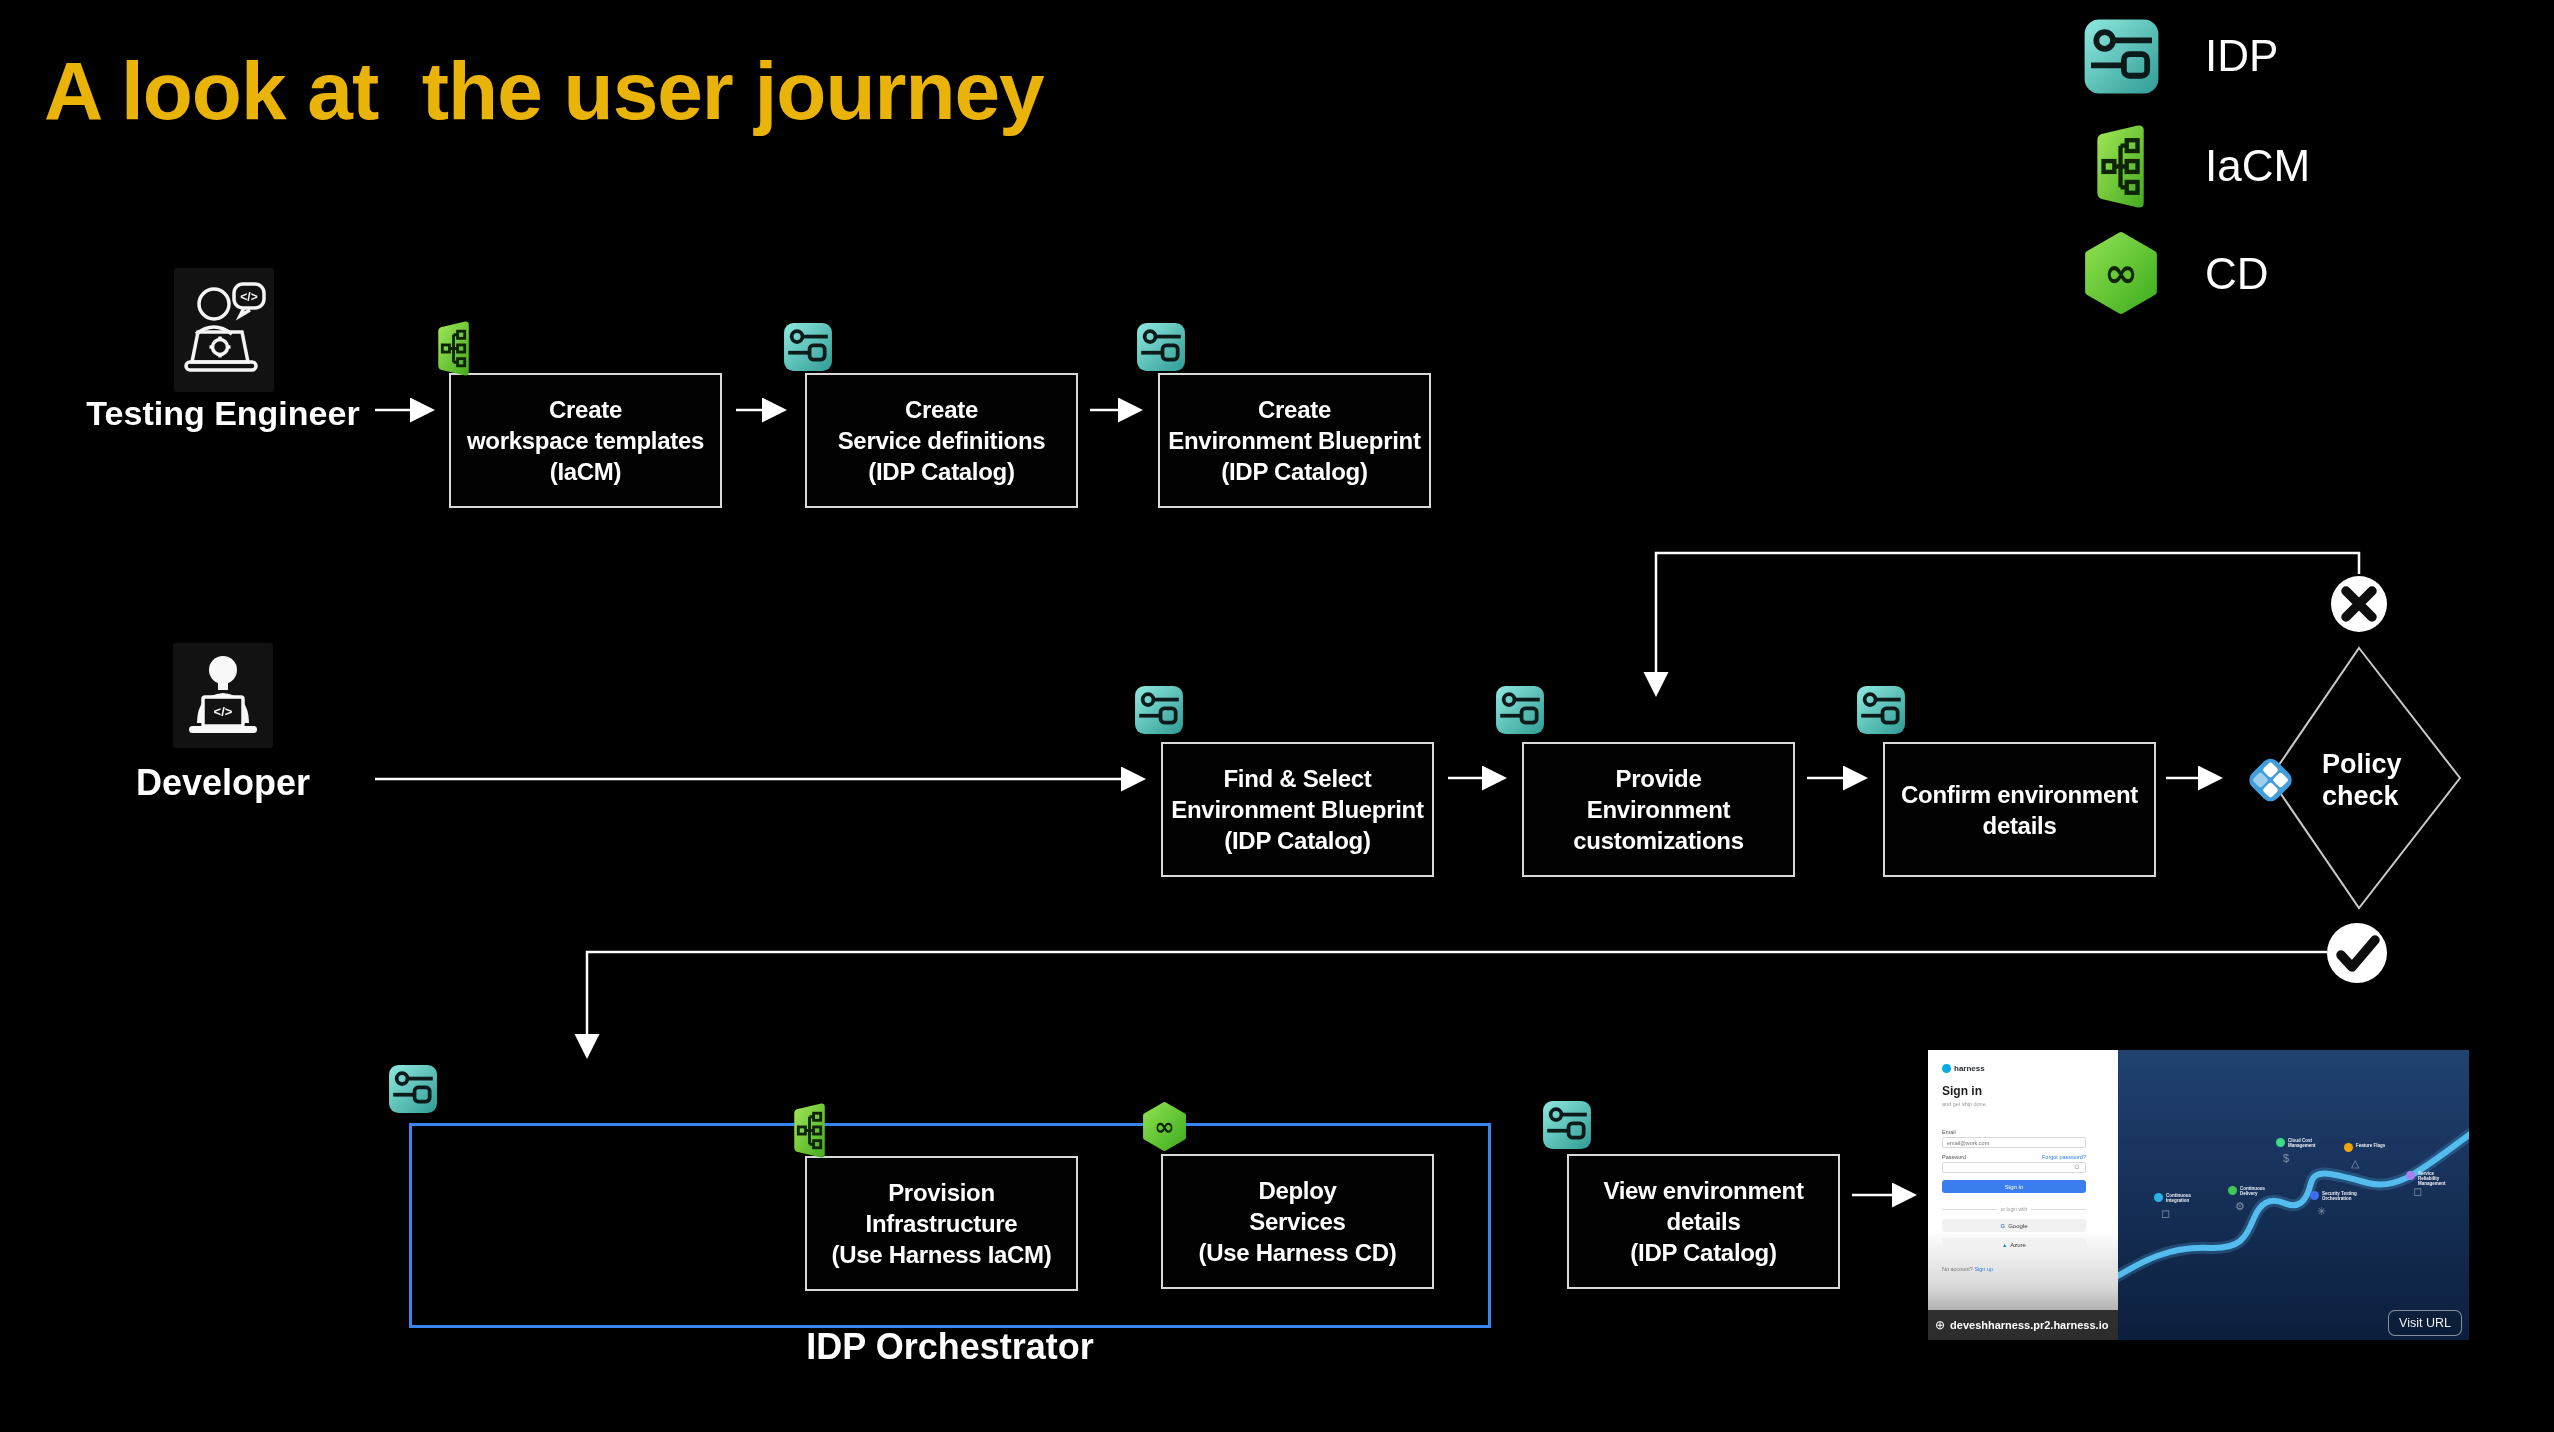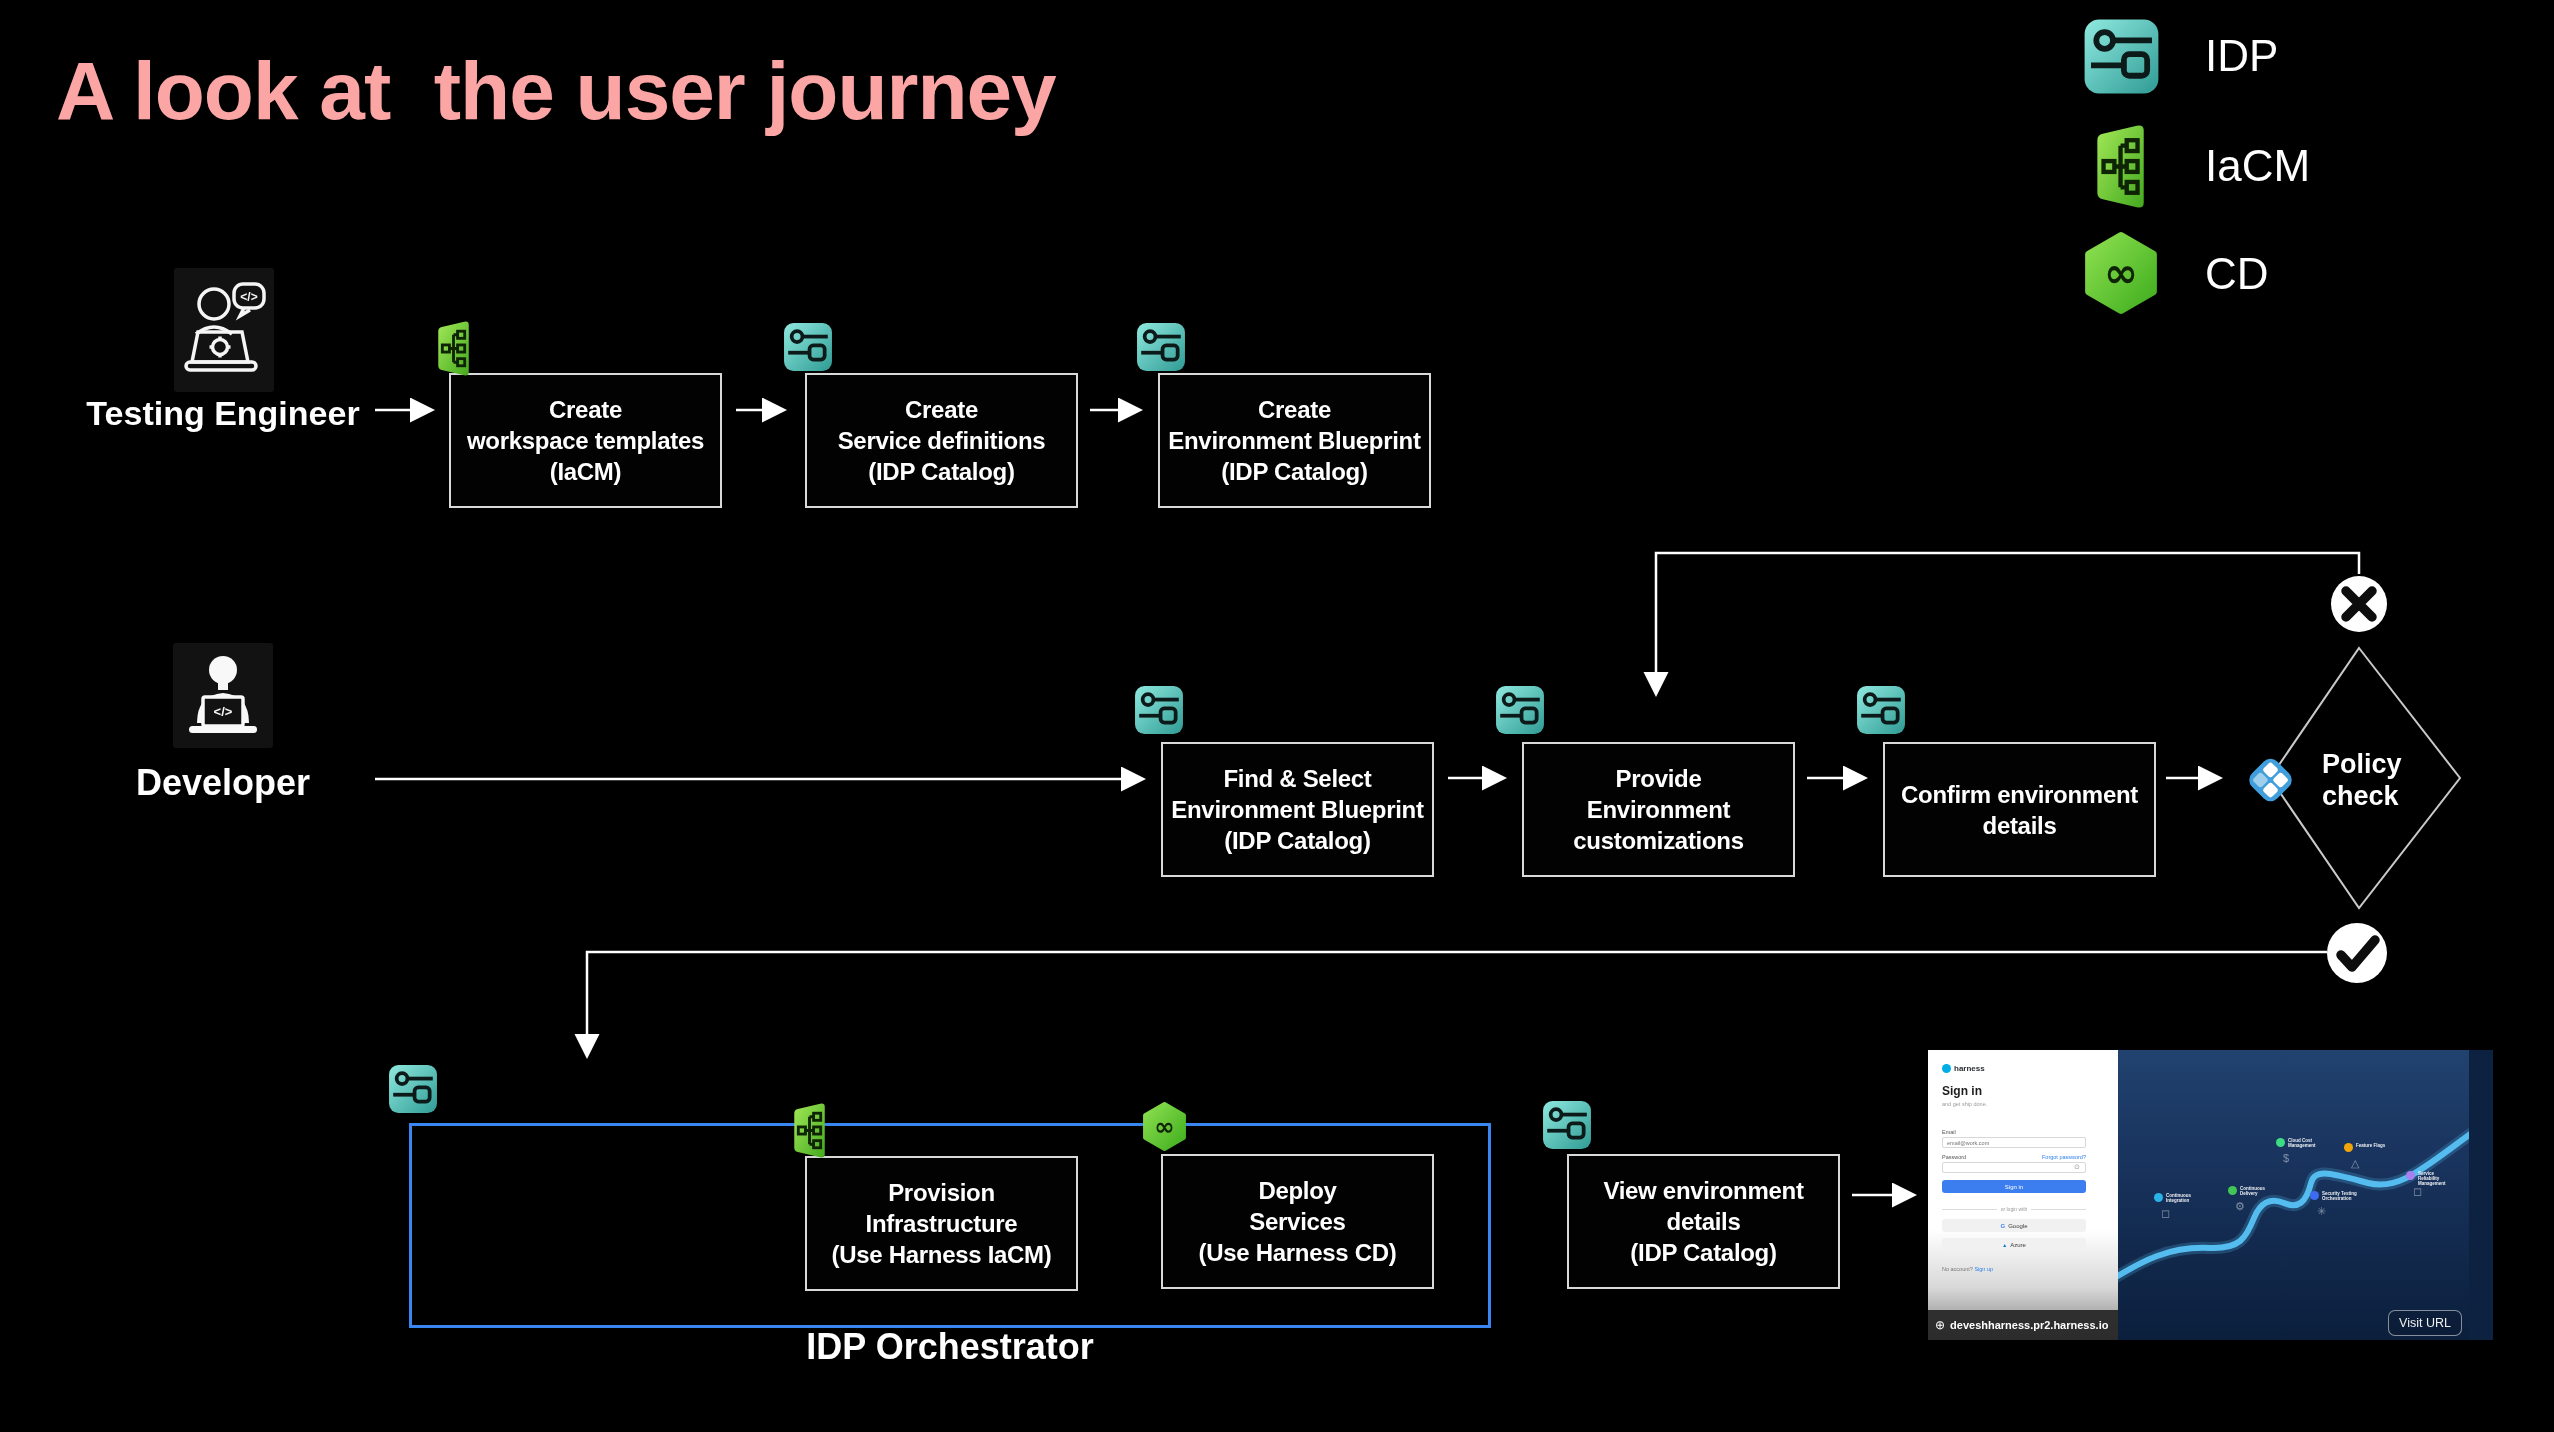--- a/index.html
+++ b/index.html
@@ -1,40 +1,40 @@
 <!DOCTYPE html>
 <html><head>
 <meta charset="utf-8">
 <style>
   html,body{margin:0;padding:0;background:#000;}
   .stage{position:relative;width:2554px;height:1432px;background:#000;overflow:hidden;
          font-family:"Liberation Sans",sans-serif;color:#fff;}
   .abs{position:absolute;}
   .title{left:44px;top:44px;font-size:82px;font-weight:bold;letter-spacing:-1px;
-         white-space:pre;color:#fca5a5;margin-left:12px;}
+         white-space:pre;color:#eab308;}
   
   .legend-label{font-size:44px;color:#fff;line-height:1;}
   
   .actor-label{font-size:34px;font-weight:bold;text-align:center;width:360px;}
   
   .node{width:273px;height:135px;border:2px solid #d9d9d9;background:#020202;
         box-sizing:border-box;display:flex;align-items:center;justify-content:center;
         text-align:center;font-size:24px;font-weight:bold;line-height:31px;
         letter-spacing:-0.3px;white-space:pre-line;}
   .corner-icon{position:absolute;z-index:3;}
   .overlay{position:absolute;left:0;top:0;z-index:1;pointer-events:none;}
   .node, .blue-frame{z-index:2;margin-top:30px;}
   .blue-frame{position:absolute;left:409px;top:1093px;width:1082px;height:205px;
         border:3px solid #3a86f0;box-sizing:border-box;background:transparent;}
   .orchestrator-label{left:750px;top:1326px;width:400px;text-align:center;
         font-size:36px;font-weight:bold;}
   .decision-label{left:2322px;top:748px;font-size:27px;font-weight:bold;line-height:32px;
         white-space:pre-line;}
   
-  .preview{left:1928px;top:1050px;width:541px;height:290px;background:#0d2240;padding-left:24px;}
+  .preview{left:1928px;top:1050px;width:541px;height:290px;background:#0d2240;}
   .pv-left{position:absolute;left:0;top:0;width:190px;height:290px;
         background:linear-gradient(180deg,#ffffff 0%,#ffffff 62%,#d8d8d8 82%,#7d7d7d 100%);}
   .pv-right{position:absolute;left:190px;top:0;width:351px;height:290px;overflow:hidden;
         background:linear-gradient(180deg,#21426f 0%,#17315a 45%,#0b1f3c 100%);}
   .pv-logo{left:14px;top:14px;display:flex;align-items:center;gap:3px;}
   .logo-dot{width:9px;height:9px;border-radius:50%;background:#00ade4;}
   .logo-word{font-size:8px;font-weight:bold;color:#2a2e33;}
   .pv-title{left:14px;top:34px;font-size:12px;font-weight:bold;color:#1c1c1c;}
   .pv-sub{left:14px;top:51px;font-size:5.5px;color:#9a9a9a;}
   .pv-field-label{font-size:5.5px;color:#555;}

